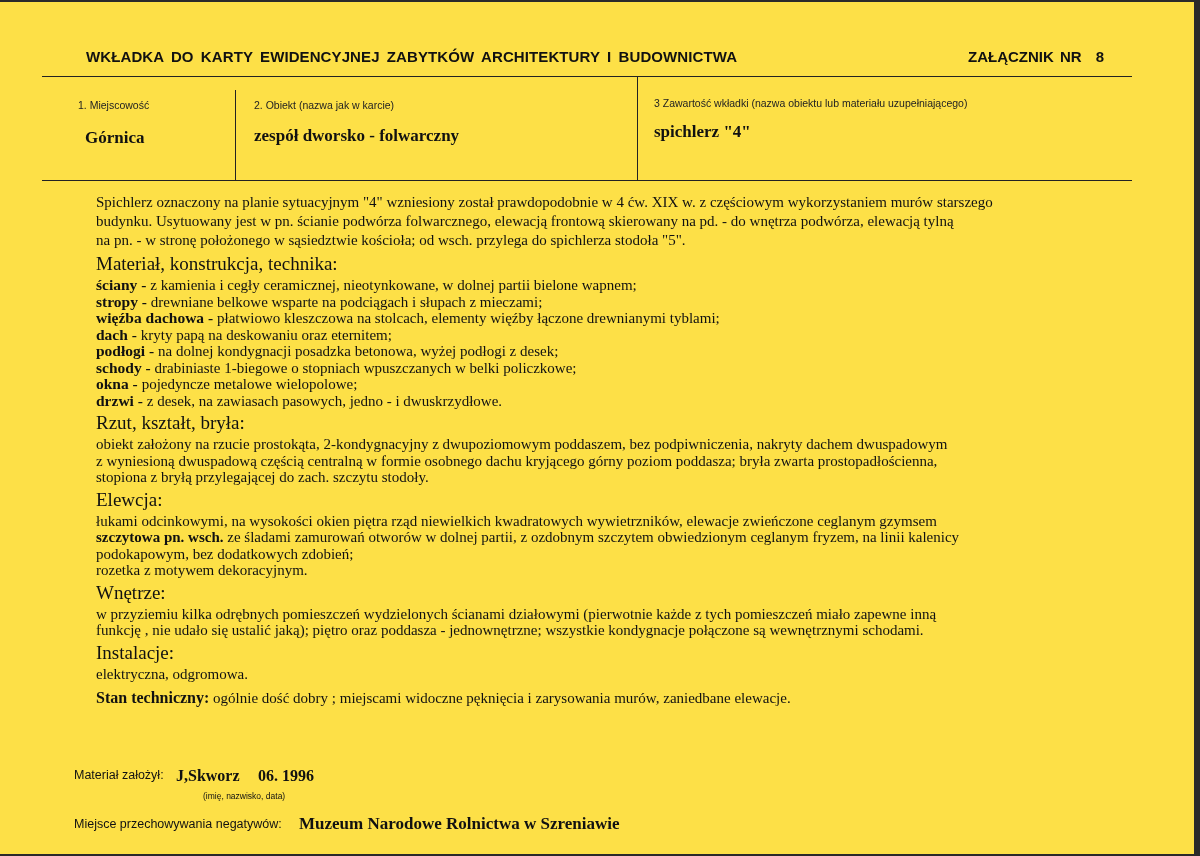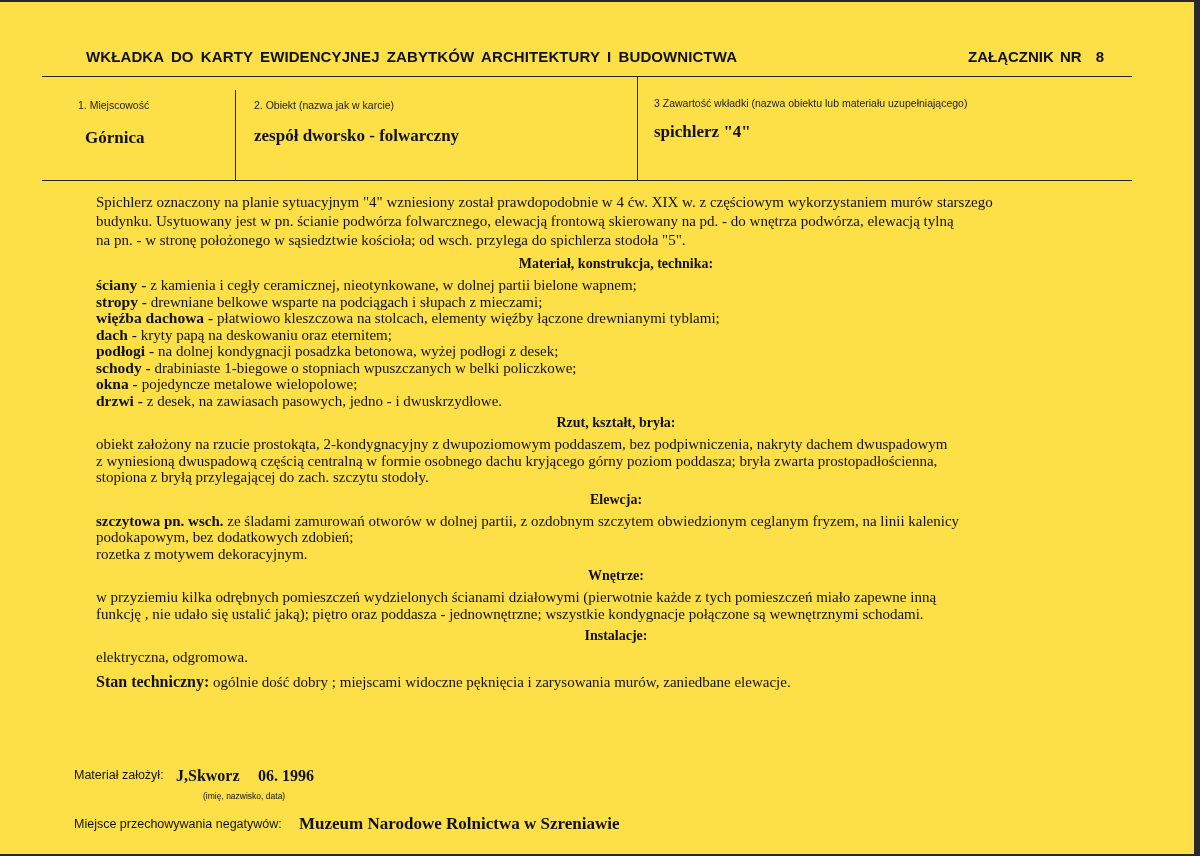--- a/index.html
+++ b/index.html
@@ -31,21 +31,21 @@
     .vline { position: absolute; width: 0; border-left: 1.5px solid #222; }
 
     .cell-label { position: absolute; font-size: 10.5px; color: #222; }
     .cell-value { position: absolute; font-size: 17px; font-weight: bold; }
 
     .body-text {
       position: absolute; left: 96px; top: 191px; width: 1040px;
       font-size: 15px; line-height: 19px;
     }
     .body-text p { margin: 0; }
-    .sec-h { font-weight: bold; font-size: 14px; margin-top: 4px !important; margin-bottom: 4px !important; text-align: center; }
+    .sec-h { font-weight: normal; font-size: 19px; margin-top: 4px !important; margin-bottom: 4px !important; }
     .item-row { line-height: 16.5px; }
     .item-row b { font-weight: bold; font-size: 15.5px; }
     .para { line-height: 16.5px; }
     .stan-row { font-size: 15px; }
     .stan-row b { font-size: 16px; }
 
     .footer-label { position: absolute; font-size: 12.5px; }
     .footer-value { position: absolute; font-size: 16px; font-weight: bold; }
     .footer-small { position: absolute; font-size: 8.5px; }
     .footer-big { position: absolute; font-size: 17px; font-weight: bold; }
@@ -88,20 +88,21 @@
     <p class="item-row"><b>schody - </b><span>  drabiniaste 1-biegowe o stopniach wpuszczanych w belki policzkowe;</span></p>
     <p class="item-row"><b>okna - </b><span>  pojedyncze metalowe wielopolowe;</span></p>
     <p class="item-row"><b>drzwi - </b><span>z desek, na zawiasach pasowych, jedno - i dwuskrzydłowe.</span></p>
 
     <p class="sec-h">Rzut, kształt, bryła:</p>
     <p class="para">obiekt założony na rzucie prostokąta, 2-kondygnacyjny z dwupoziomowym poddaszem, bez podpiwniczenia, nakryty dachem dwuspadowym</p>
     <p class="para">z wyniesioną dwuspadową częścią centralną w formie osobnego dachu kryjącego górny poziom poddasza; bryła zwarta prostopadłościenna,</p>
     <p class="para">stopiona z bryłą przylegającej do zach. szczytu stodoły.</p>
 
     <p class="sec-h">Elewcja:</p>
+    <p class="para">łukami odcinkowymi, na wysokości okien piętra rząd niewielkich kwadratowych wywietrzników, elewacje zwieńczone ceglanym gzymsem</p>
     <p class="para"><b>szczytowa pn. wsch.</b><span> ze śladami zamurowań otworów w dolnej partii, z ozdobnym szczytem obwiedzionym ceglanym fryzem, na linii kalenicy</span></p>
     <p class="para">podokapowym, bez dodatkowych zdobień;</p>
     <p class="para">rozetka z motywem dekoracyjnym.</p>
 
     <p class="sec-h">Wnętrze:</p>
     <p class="para">w przyziemiu kilka odrębnych pomieszczeń wydzielonych ścianami działowymi (pierwotnie każde z tych pomieszczeń miało zapewne inną</p>
     <p class="para">funkcję , nie udało się ustalić jaką); piętro oraz poddasza - jednownętrzne; wszystkie kondygnacje połączone są wewnętrznymi schodami.</p>
 
     <p class="sec-h">Instalacje:</p>
     <p class="para" style="margin-top:2px;">elektryczna, odgromowa.</p>

